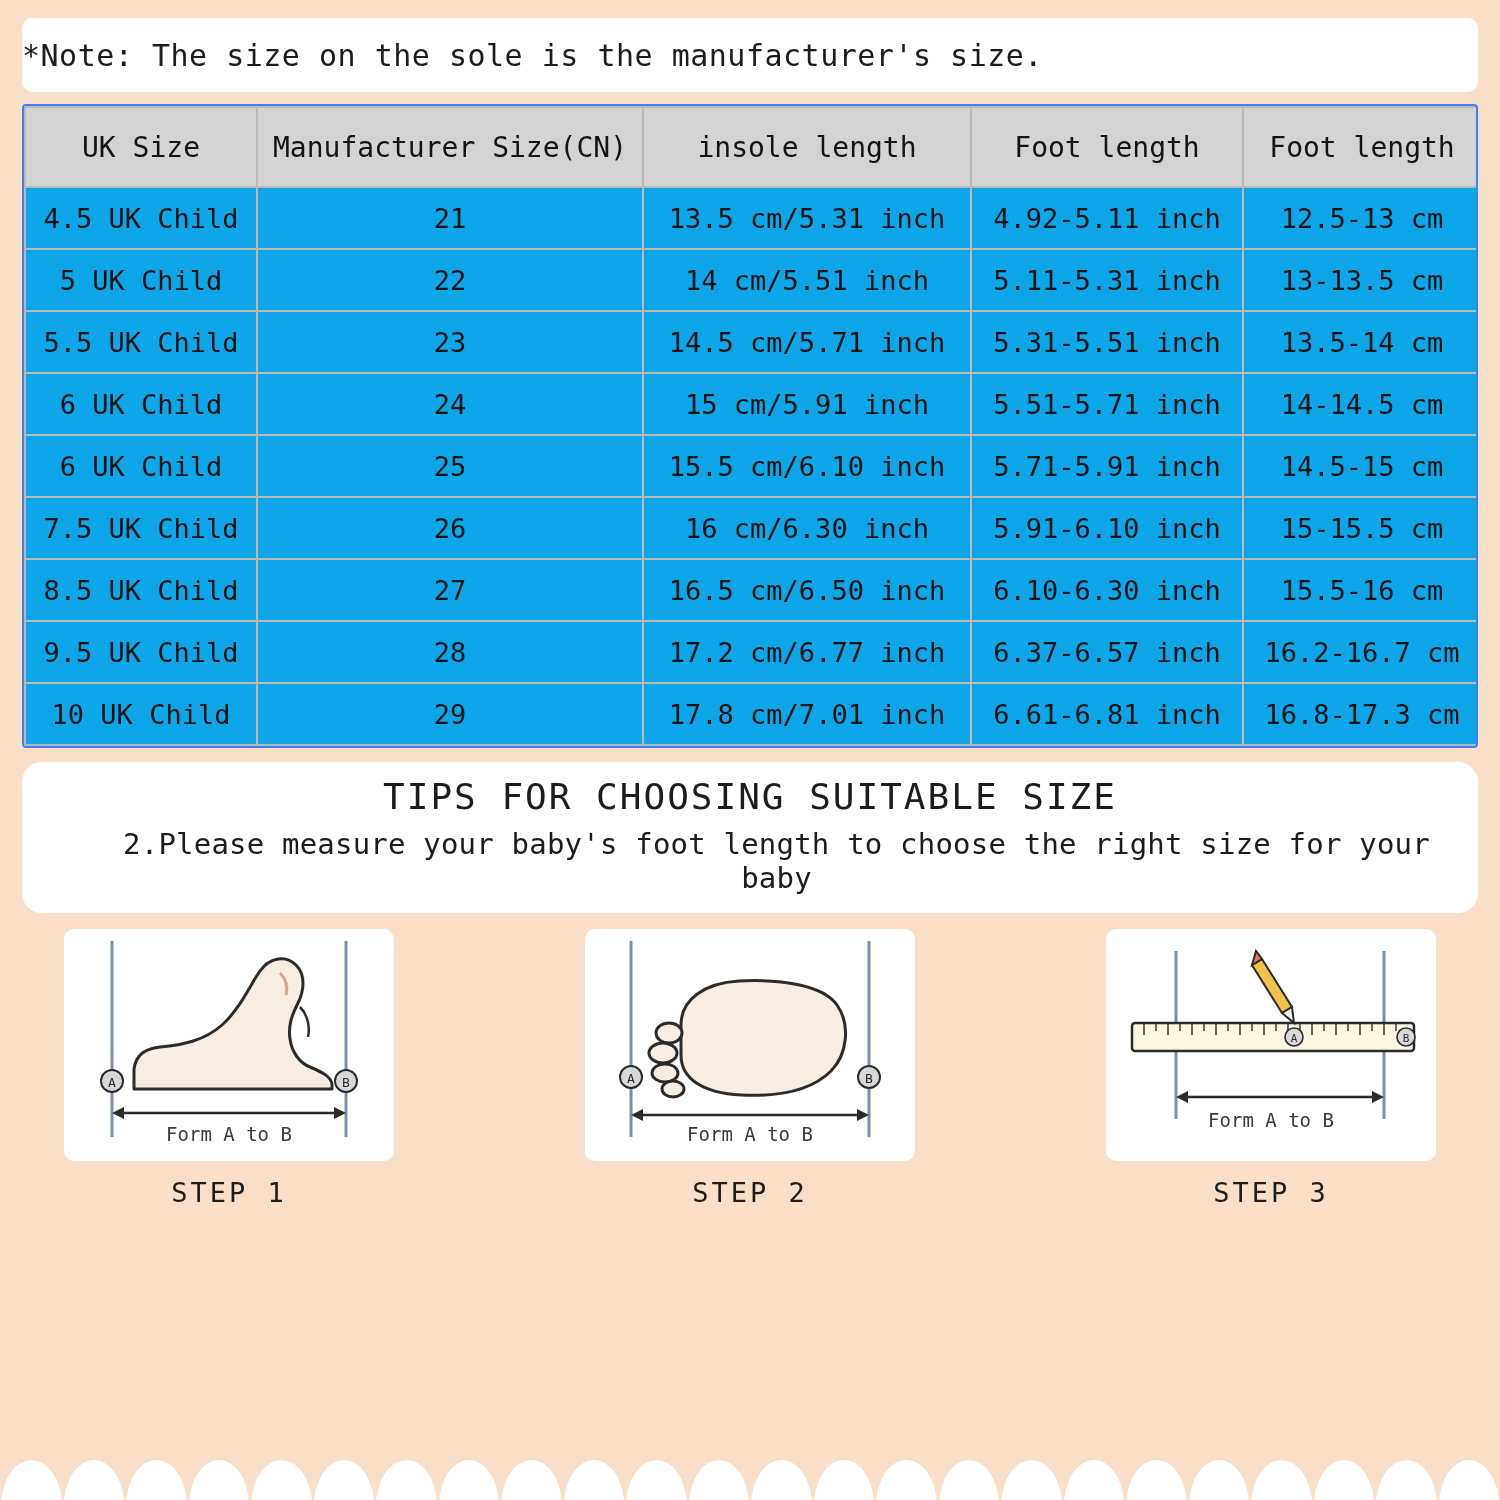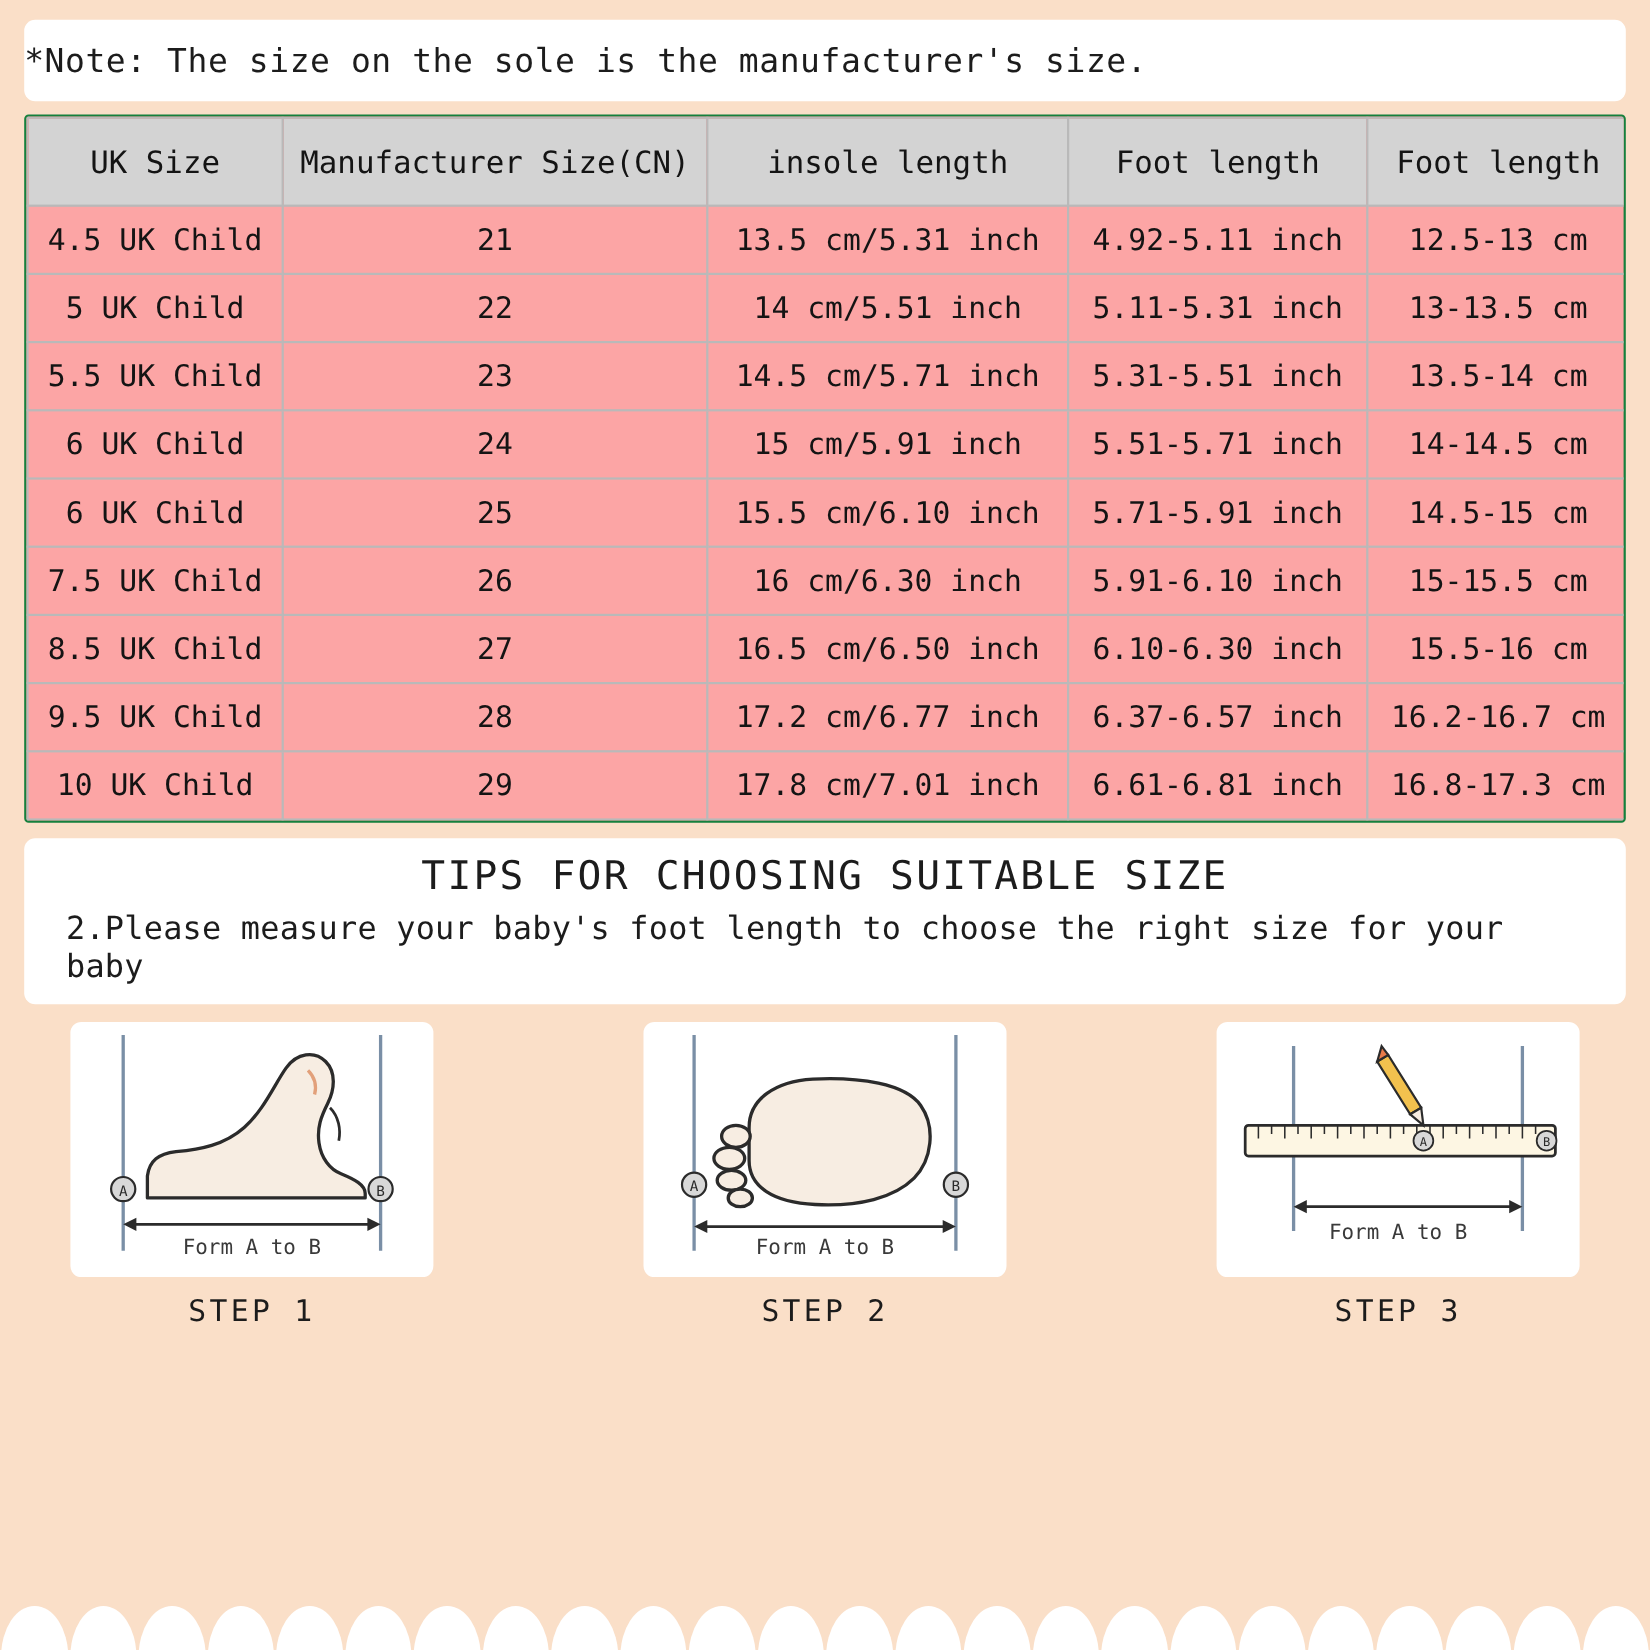--- a/index.html
+++ b/index.html
@@ -24,24 +24,24 @@
     display: flex;
     align-items: center;
     font-size: 30px;
     color: #1c1c1c;
     letter-spacing: 0.5px;
   }
 
   
   .table-wrap {
     margin-top: 12px;
-    background: #fca5a5;
+    background: #0ea5e9;
     border-radius: 4px;
     overflow: hidden;
-    border: 2px solid #15803d;
+    border: 2px solid #3b82f6;
   }
   table {
     border-collapse: collapse;
     width: 100%;
     table-layout: fixed;
   }
   th, td {
     border: 2px solid #b9b9b9;
     text-align: center;
     font-size: 27px;
@@ -60,37 +60,37 @@
   col.c1 { width: 232px; }
   col.c2 { width: 386px; }
   col.c3 { width: 328px; }
   col.c4 { width: 272px; }
   col.c5 { width: 238px; }
 
   
   .tips {
     margin-top: 14px;
     background: #ffffff;
-    border-radius: 10px;
+    border-radius: 20px;
     padding: 14px 24px 18px 24px;
   }
   .tips-title {
     text-align: center;
     font-size: 36px;
     letter-spacing: 2px;
     color: #1c1c1c;
     margin-bottom: 10px;
   }
   .tips-line {
     font-size: 29px;
     color: #1c1c1c;
     margin: 10px 0 0 34px;
     letter-spacing: 0.2px;
   }
-  .tips-line.l2 { margin-left: 14px; }
+  .tips-line.l2 { margin-left: 53px; text-align: center; }
 
   
   .steps {
     margin-top: 16px;
     display: flex;
     justify-content: space-between;
     padding: 0 42px;
   }
   .step {
     width: 330px;

